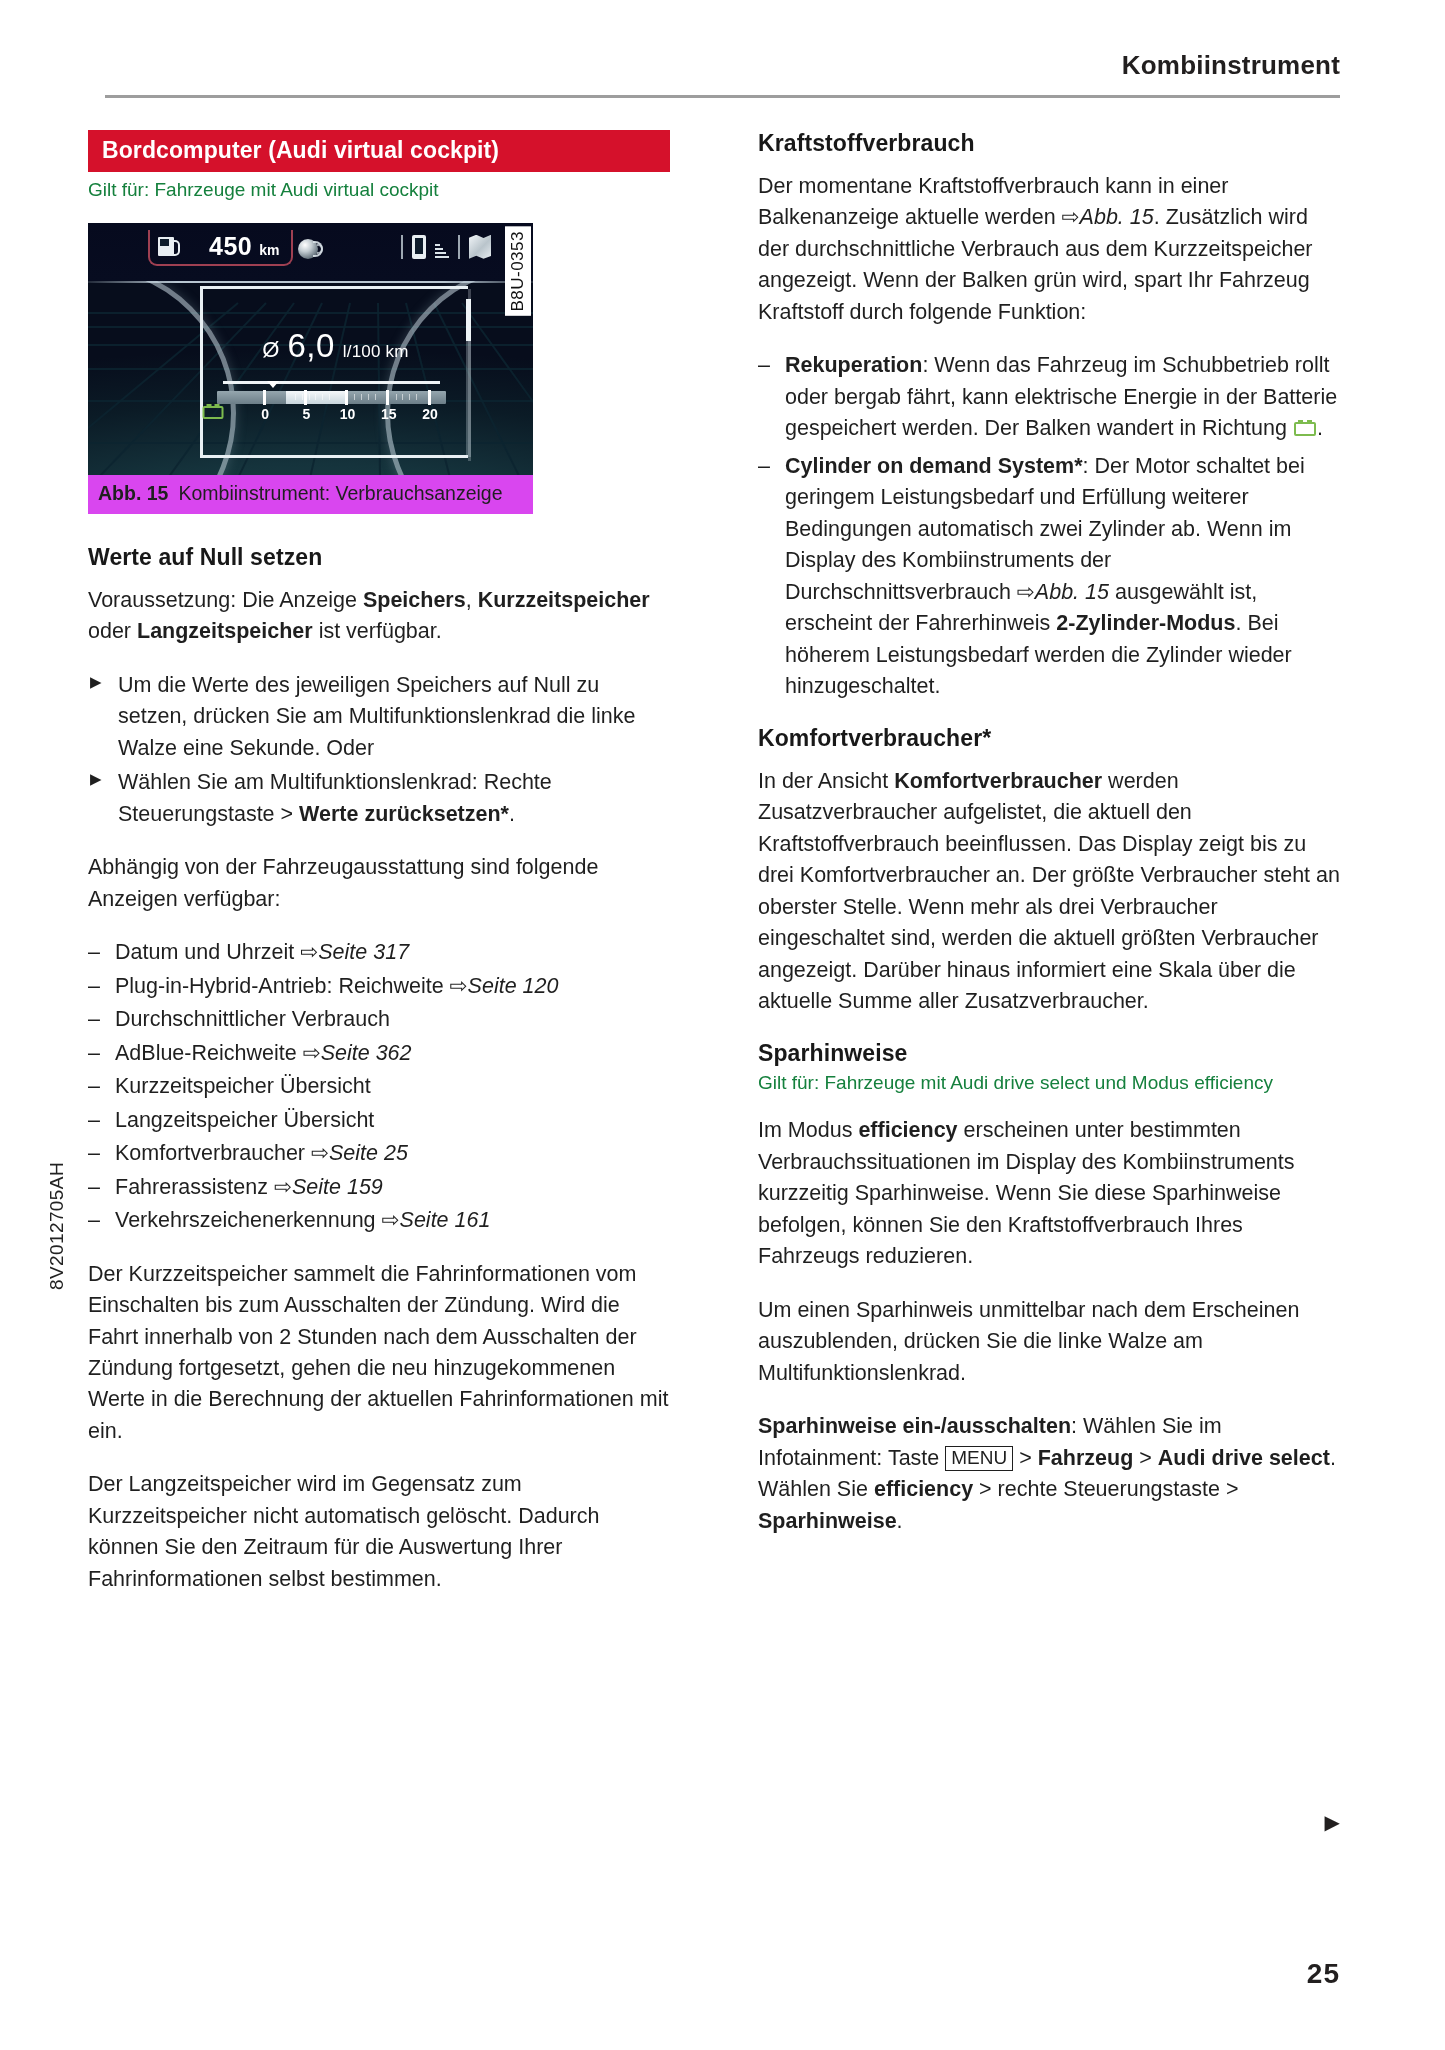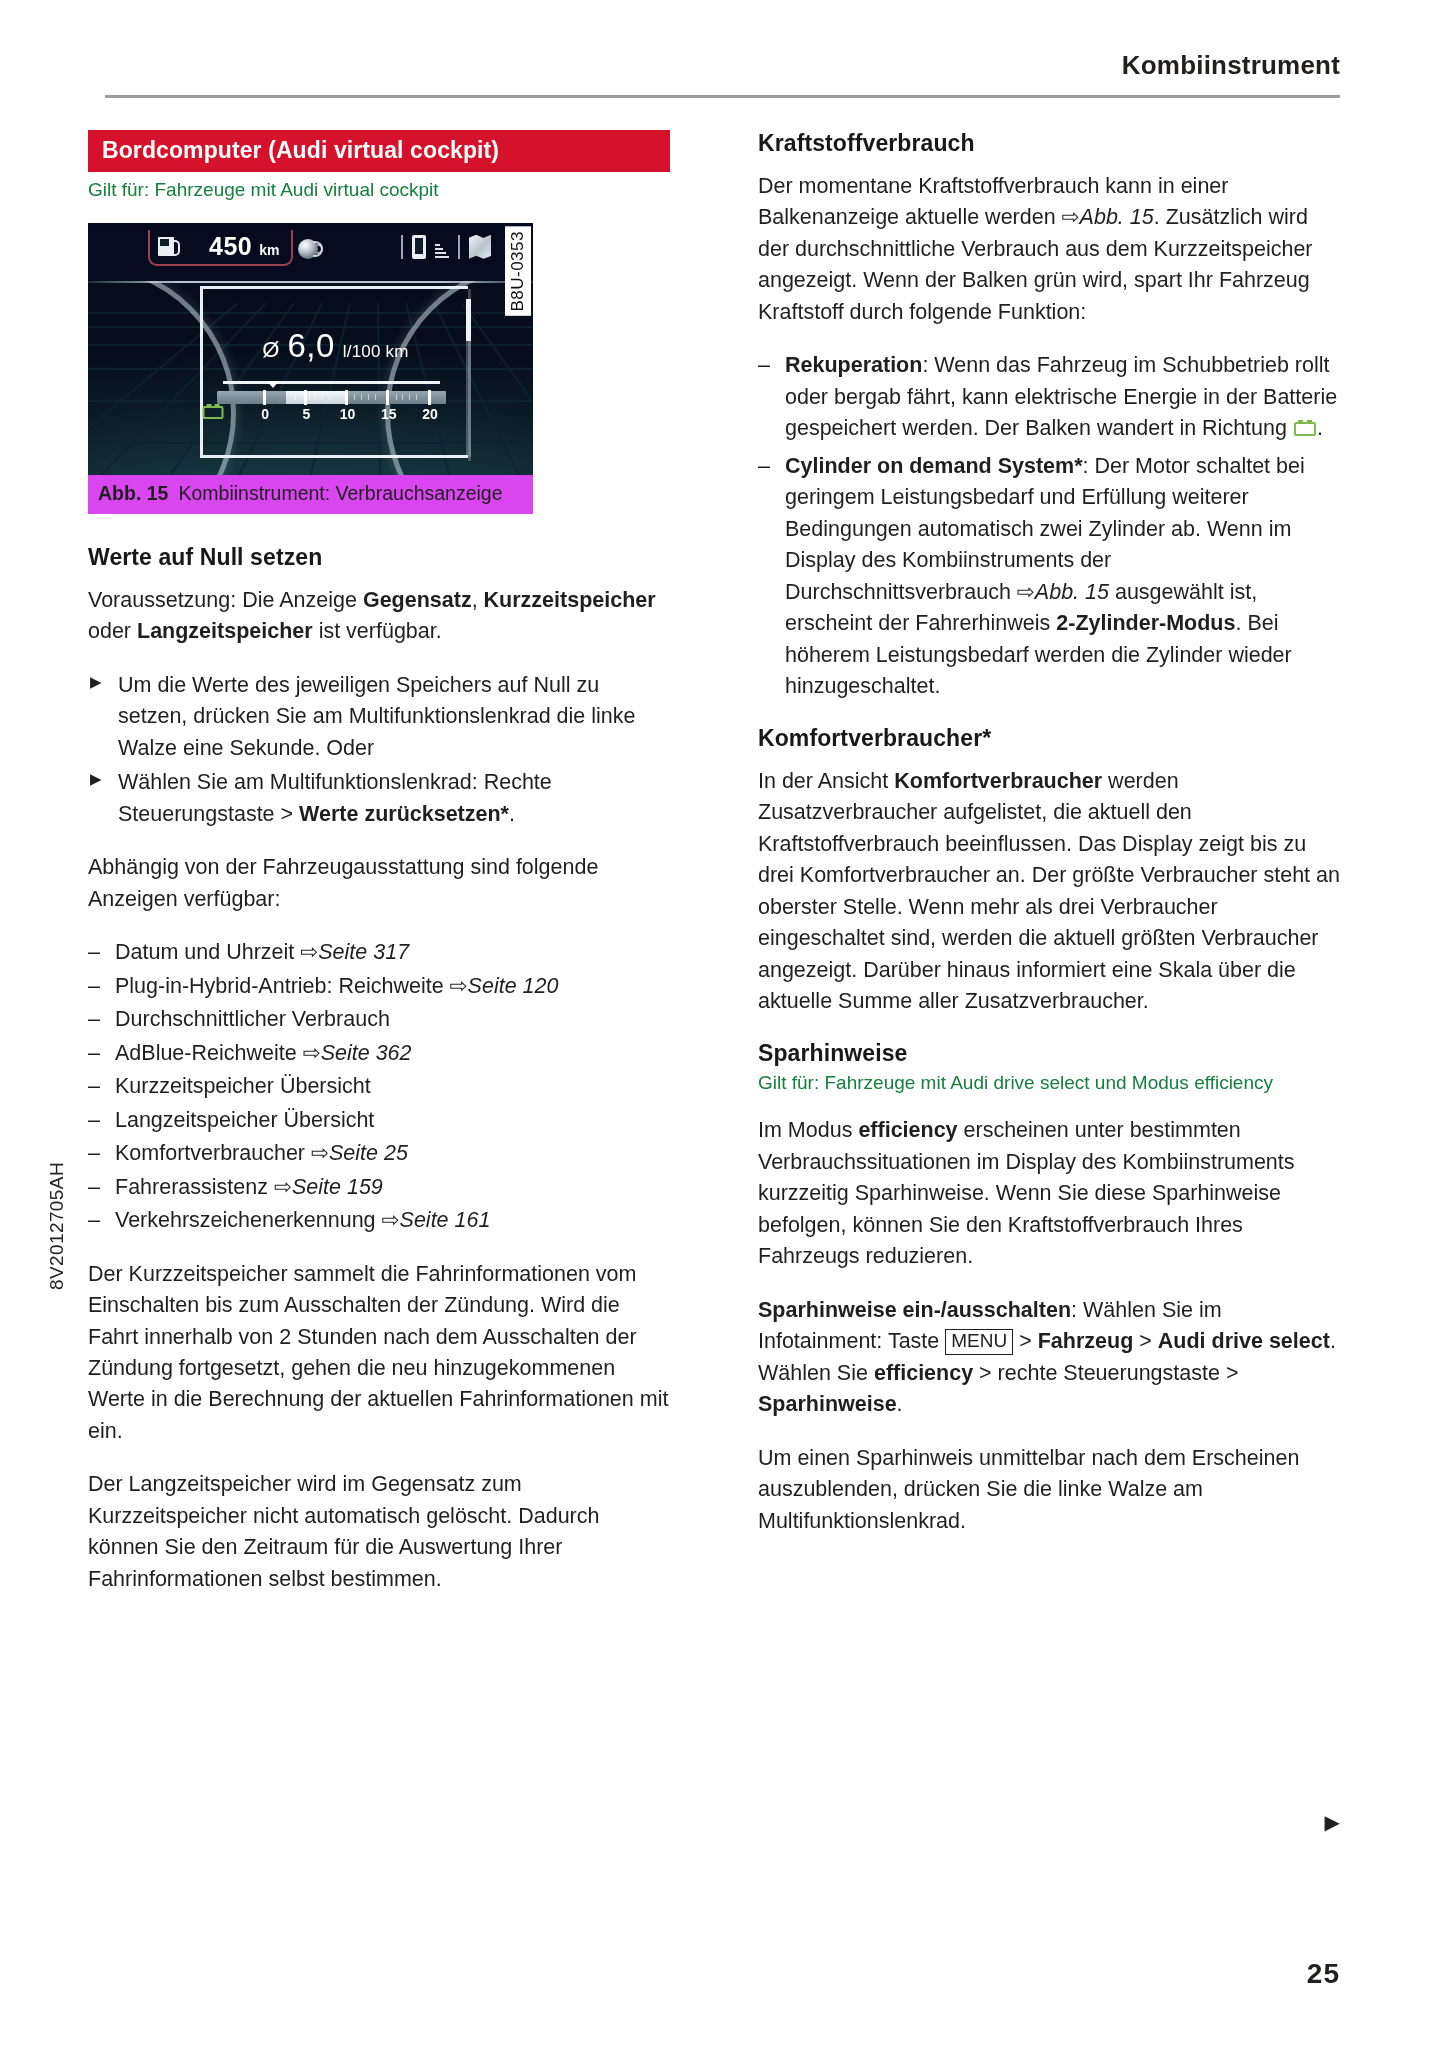--- a/index.html
+++ b/index.html
@@ -444,21 +444,21 @@
 
       <div class="figcap">
         <b>Abb. 15</b><span>Kombiinstrument: Verbrauchsanzeige</span>
       </div>
     </div>
 
     <div style="height:30px"></div>
 
     <h3 class="sub">Werte auf Null setzen</h3>
 
-    <p class="para"><span>Voraussetzung: Die Anzeige </span><b>Gegensatz</b><span>, </span><b>Kurzzeitspeicher</b><span> oder </span><b>Langzeitspeicher</b><span> ist verfügbar.</span></p>
+    <p class="para"><span>Voraussetzung: Die Anzeige </span><b>Speichers</b><span>, </span><b>Kurzzeitspeicher</b><span> oder </span><b>Langzeitspeicher</b><span> ist verfügbar.</span></p>
 
     <ul class="trilist">
       <li>
         <span class="mk">▶</span>
         <span>Um die Werte des jeweiligen Speichers auf Null zu setzen, drücken Sie am Multifunktionslenkrad die linke Walze eine Sekunde. Oder</span>
       </li>
       <li>
         <span class="mk">▶</span>
         <span>Wählen Sie am Multifunktionslenkrad: Rechte Steuerungstaste &gt; </span><b>Werte zurücksetzen*</b><span>.</span>
       </li>
@@ -500,17 +500,17 @@
     </ul>
 
     <h3 class="sub">Komfortverbraucher*</h3>
     <p class="para"><span>In der Ansicht </span><b>Komfortverbraucher</b><span> werden Zusatzverbraucher aufgelistet, die aktuell den Kraftstoffverbrauch beeinflussen. Das Display zeigt bis zu drei Komfortverbraucher an. Der größte Verbraucher steht an oberster Stelle. Wenn mehr als drei Verbraucher eingeschaltet sind, werden die aktuell größten Verbraucher angezeigt. Darüber hinaus informiert eine Skala über die aktuelle Summe aller Zusatzverbraucher.</span></p>
 
     <h3 class="sub tightsub">Sparhinweise</h3>
     <div class="giltfor" style="margin-bottom:20px;">Gilt für: Fahrzeuge mit Audi drive select und Modus efficiency</div>
 
     <p class="para"><span>Im Modus </span><b>efficiency</b><span> erscheinen unter bestimmten Verbrauchssituationen im Display des Kombiinstruments kurzzeitig Sparhinweise. Wenn Sie diese Sparhinweise befolgen, können Sie den Kraftstoffverbrauch Ihres Fahrzeugs reduzieren.</span></p>
 
+    <p class="para">Um einen Sparhinweis unmittelbar nach dem Erscheinen auszublenden, drücken Sie die linke Walze am Multifunktionslenkrad.</p>
+
     <p class="para"><b>Sparhinweise ein-/ausschalten</b><span>: Wählen Sie im Infotainment: Taste </span><span class="keycap">MENU</span><span> &gt; </span><b>Fahrzeug</b><span> &gt; </span><b>Audi drive select</b><span>. Wählen Sie </span><b>efficiency</b><span> &gt; rechte Steuerungstaste &gt; </span><b>Sparhinweise</b><span>.</span></p>
-
-    <p class="para">Um einen Sparhinweis unmittelbar nach dem Erscheinen auszublenden, drücken Sie die linke Walze am Multifunktionslenkrad.</p>
   </div>
 </div>
 
 </body></html>

